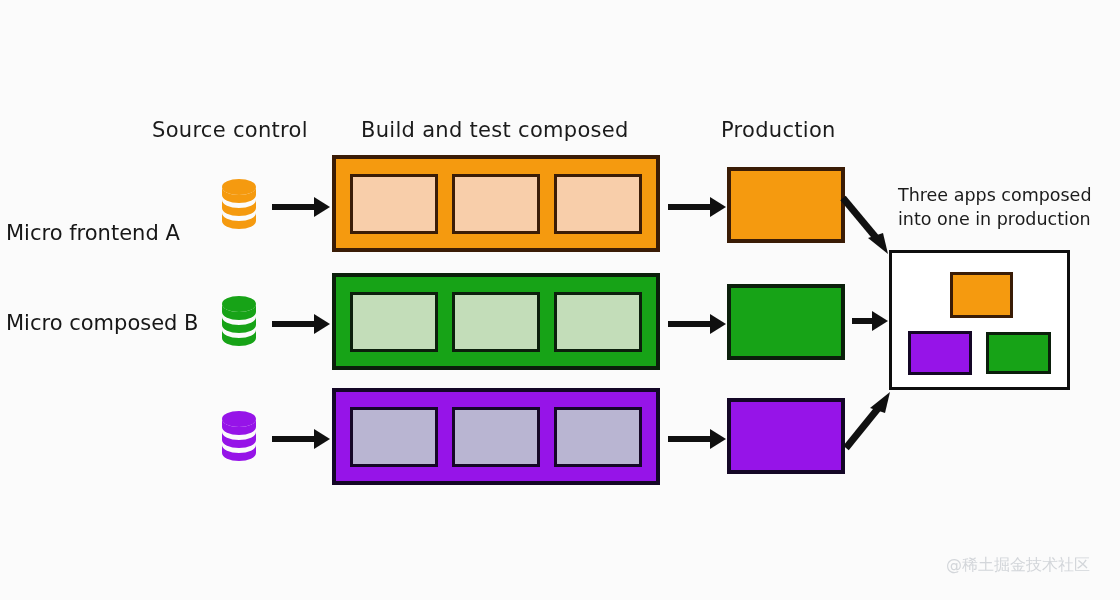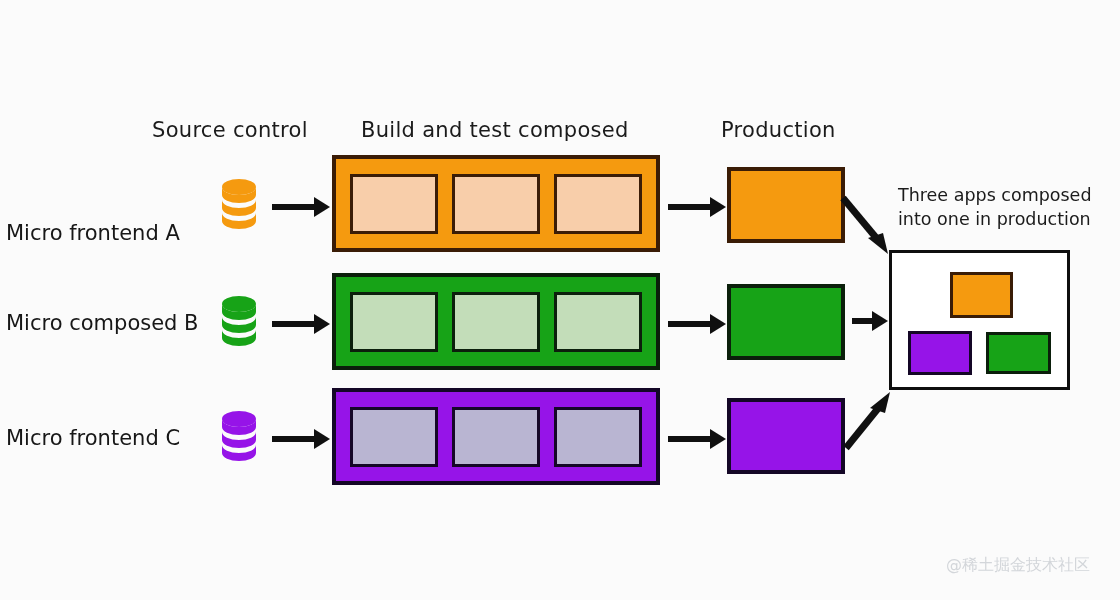--- a/index.html
+++ b/index.html
@@ -180,21 +180,20 @@
 <body>
 
 <div id="canvas">
 
   <div class="col-head" id="head-source">Source control</div>
   <div class="col-head" id="head-pipeline">Build and test composed</div>
   <div class="col-head" id="head-prod">Production</div>
 
   <div class="row-label" id="label-a">Micro frontend A</div>
   <div class="row-label" id="label-b">Micro composed B</div>
-  <div class="row-label" id="label-c">Micro frontend C</div>
 
   <svg class="db-icon" id="db-a" viewBox="0 0 44 58">
     <ellipse cx="22" cy="10" rx="17" ry="8" fill="#f59a0f"></ellipse>
     <path d="M5 10 v8 a17 8 0 0 0 34 0 v-8 a17 8 0 0 1 -34 0 z" fill="#f59a0f"></path>
     <path d="M5 23 v8 a17 8 0 0 0 34 0 v-8 a17 8 0 0 1 -34 0 z" fill="#f59a0f"></path>
     <path d="M5 36 v8 a17 8 0 0 0 34 0 v-8 a17 8 0 0 1 -34 0 z" fill="#f59a0f"></path>
   </svg>
   <svg class="db-icon" id="db-b" viewBox="0 0 44 58">
     <ellipse cx="22" cy="10" rx="17" ry="8" fill="#17a317"></ellipse>
     <path d="M5 10 v8 a17 8 0 0 0 34 0 v-8 a17 8 0 0 1 -34 0 z" fill="#17a317"></path>

